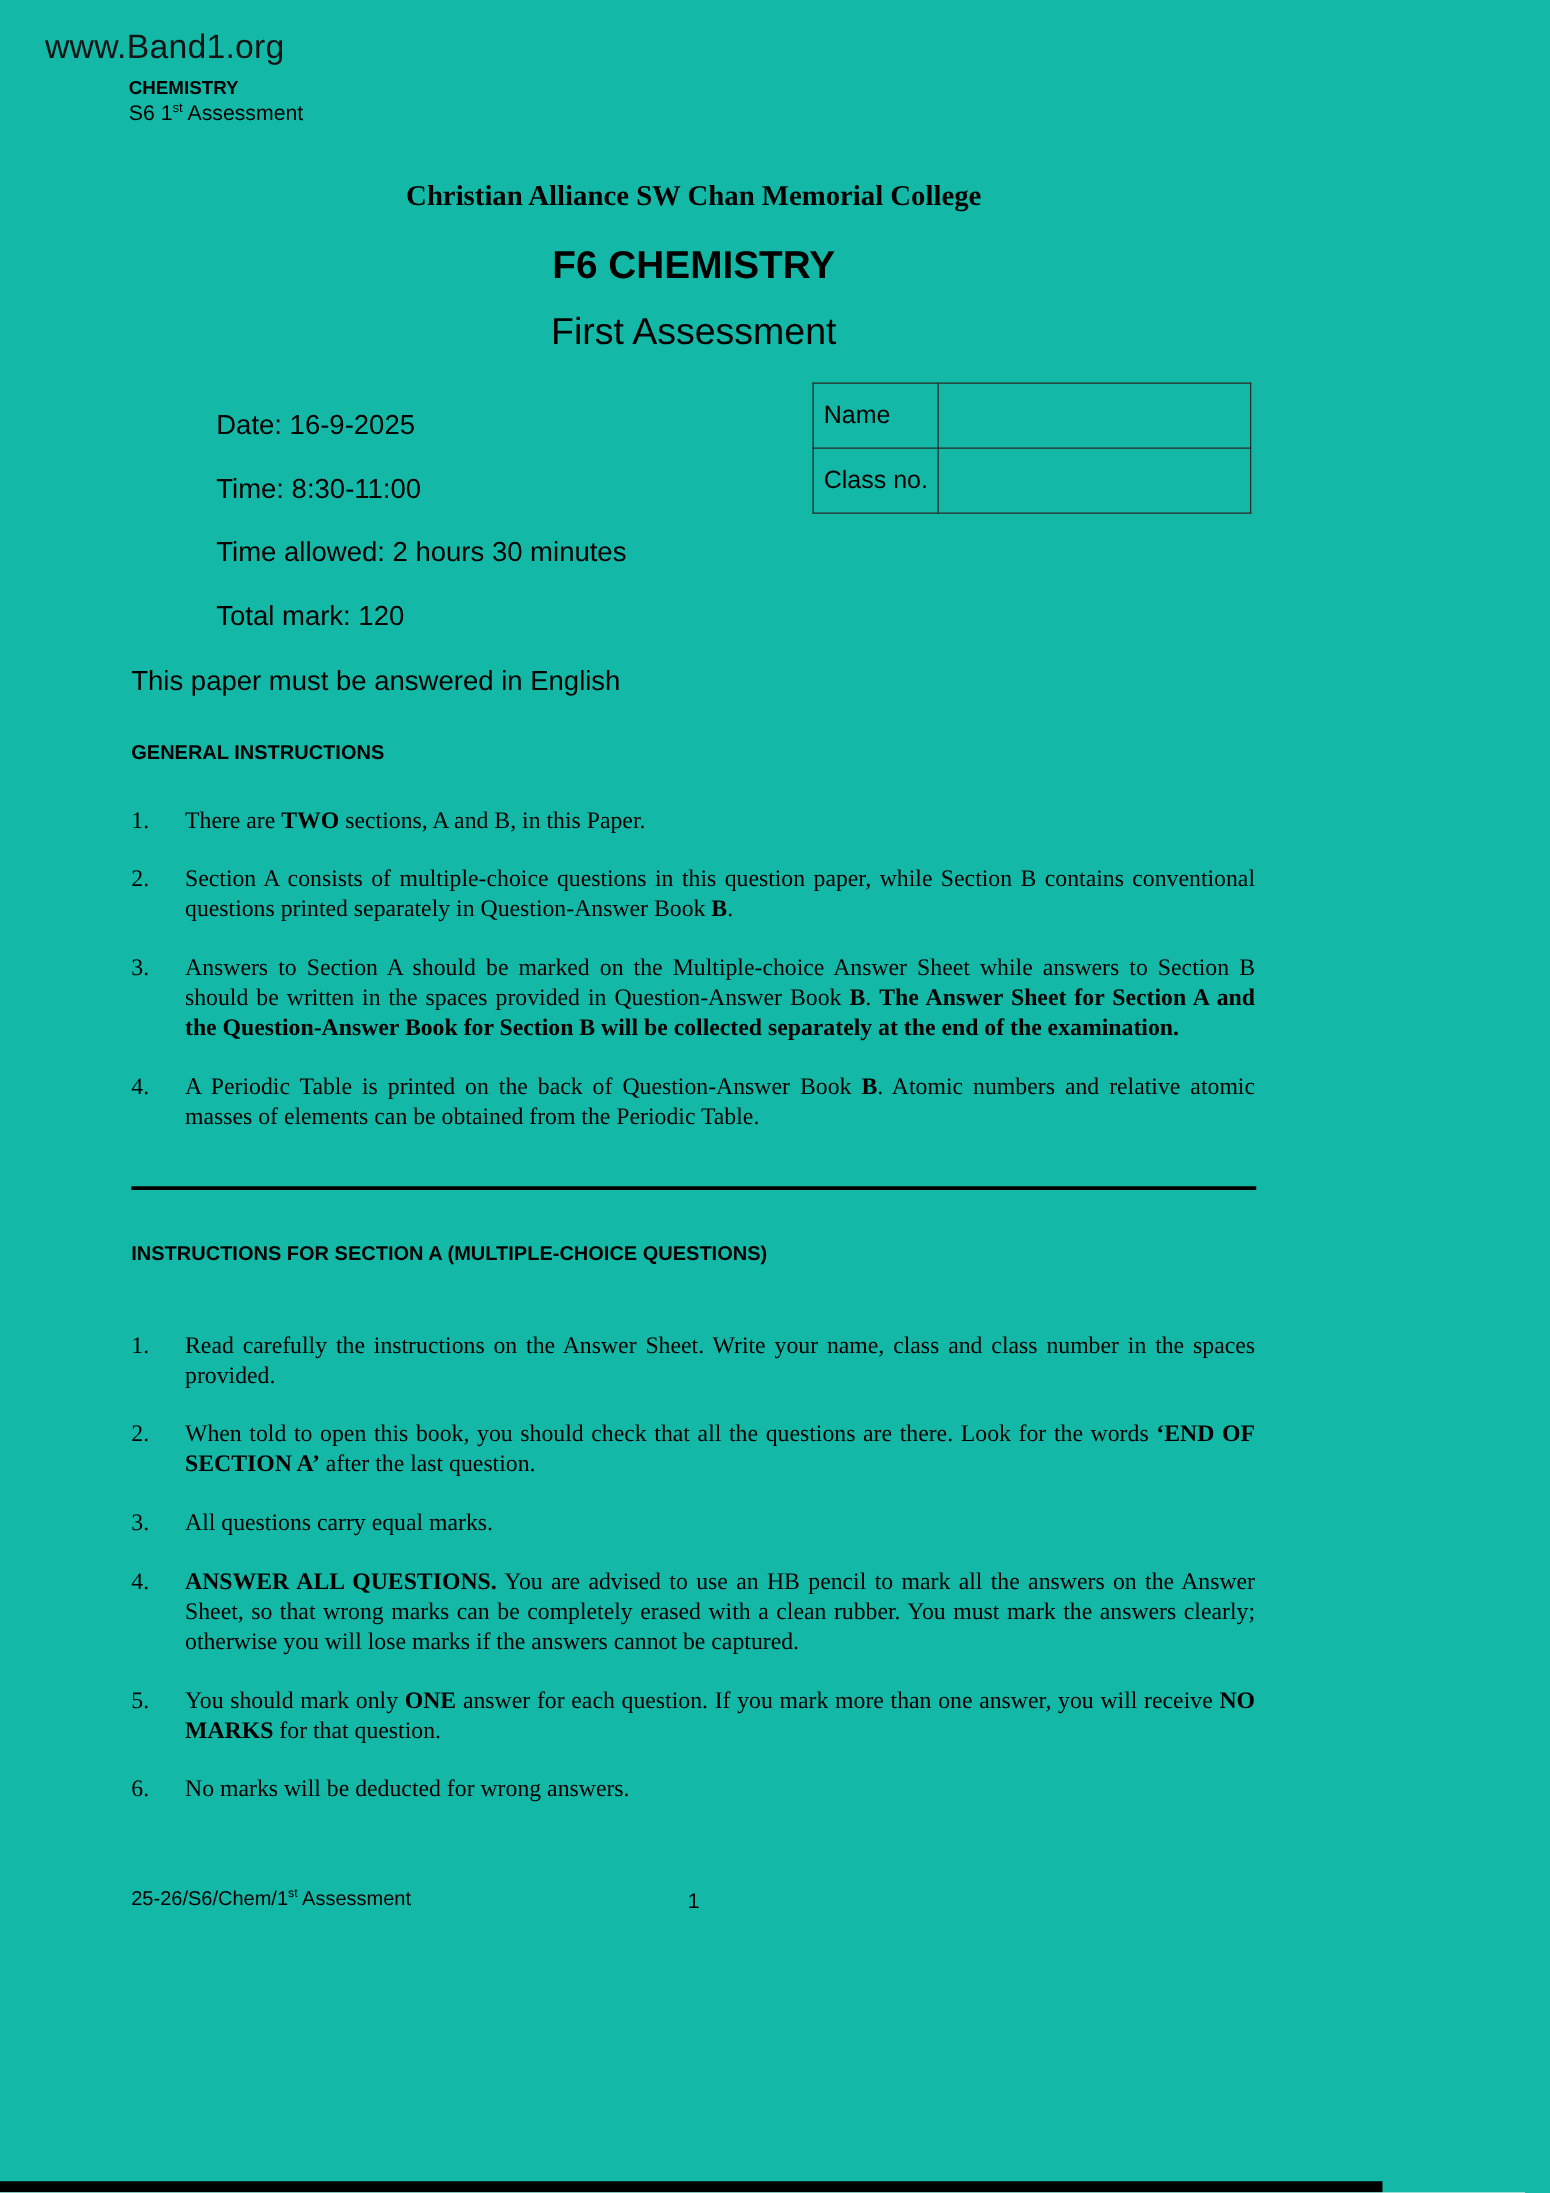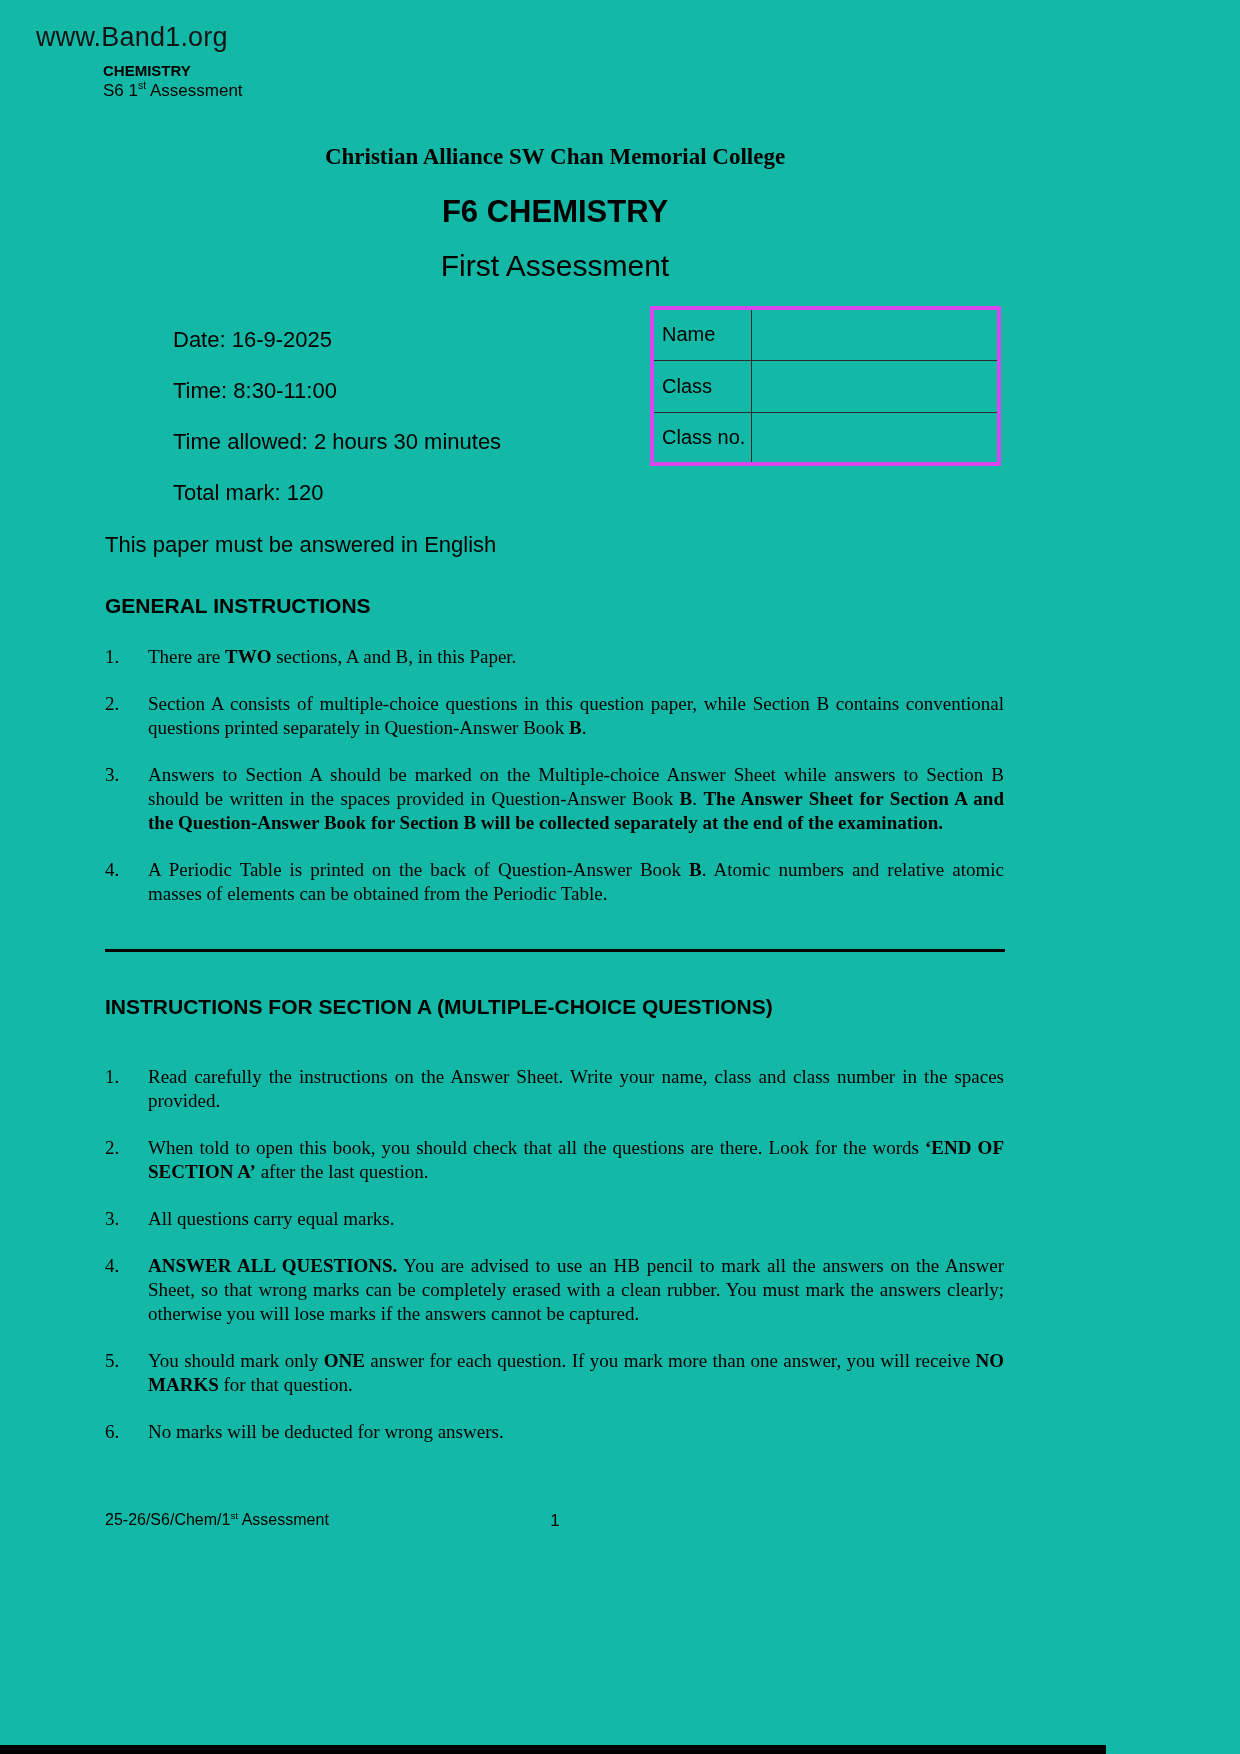--- a/index.html
+++ b/index.html
@@ -35,21 +35,21 @@
     font-family:"Liberation Sans", sans-serif; font-size:22px;
   }
   .info-date { top:327px; }
   .info-time { top:378px; }
   .info-allowed { top:429px; }
   .info-total { top:480px; }
 
   .student-table {
     position:absolute; left:650px; top:306px;
     width:351px;
-    border:4px solid #d946ef;
+    border:1px solid #d946ef;
     border-collapse:collapse;
     font-family:"Liberation Sans", sans-serif; font-size:20px;
   }
   .student-table td {
     border:1px solid #2a2a2a;
     height:52px;
     padding-left:8px;
     vertical-align:middle;
   }
   .student-table td.label-cell { width:100px; }
@@ -57,21 +57,21 @@
 
   .english-note {
     position:absolute; left:105px; top:532px; width:900px;
     text-align:left;
     font-family:"Liberation Sans", sans-serif; font-size:22px;
   }
 
   .sec-heading {
     position:absolute; left:105px;
     font-family:"Liberation Sans", sans-serif;
-    font-weight:bold; font-size:21px;
+    font-weight:bold; font-size:16px;
   }
   .gi-heading { top:594px; }
   .sa-heading { top:995px; }
 
   .inst-list { position:absolute; left:105px; width:899px; }
   .gi-list { top:645px; }
   .sa-list { top:1065px; }
 
   .inst-item { display:flex; margin-bottom:23px; }
   .inst-num { flex:none; width:43px; font-size:19px; line-height:24px; }
@@ -115,24 +115,20 @@
 
   <div class="info-line info-date">Date: 16-9-2025</div>
   <div class="info-line info-time">Time: 8:30-11:00</div>
   <div class="info-line info-allowed">Time allowed: 2 hours 30 minutes</div>
   <div class="info-line info-total">Total mark: 120</div>
 
   <table class="student-table">
     <tbody>
       <tr>
         <td class="label-cell">Name</td>
-        <td class="value-cell"></td>
-      </tr>
-      <tr>
-        <td class="label-cell">Class</td>
         <td class="value-cell"></td>
       </tr>
       <tr>
         <td class="label-cell">Class no.</td>
         <td class="value-cell"></td>
       </tr>
     </tbody>
   </table>
 
   <div class="english-note">This paper must be answered in English</div>

